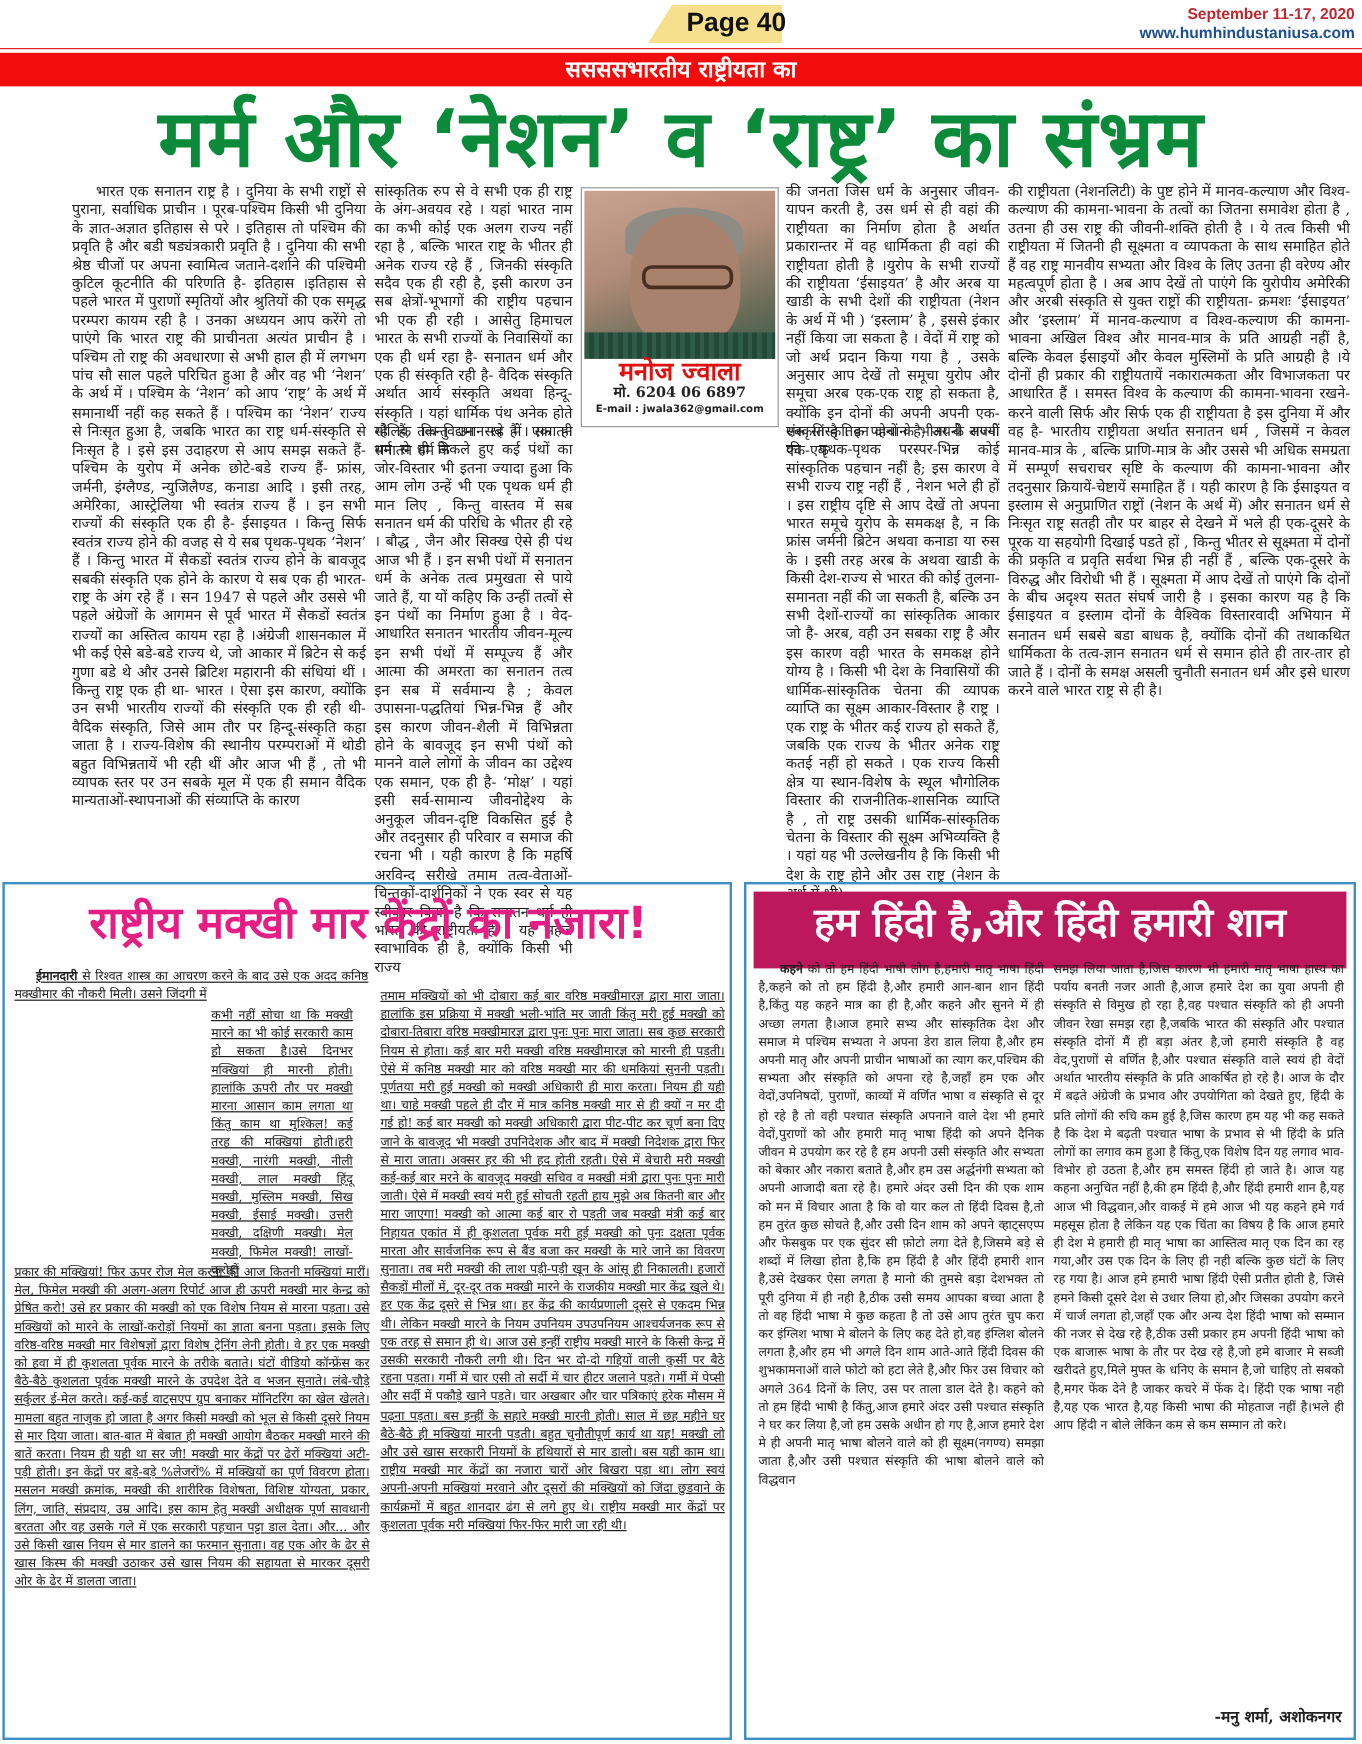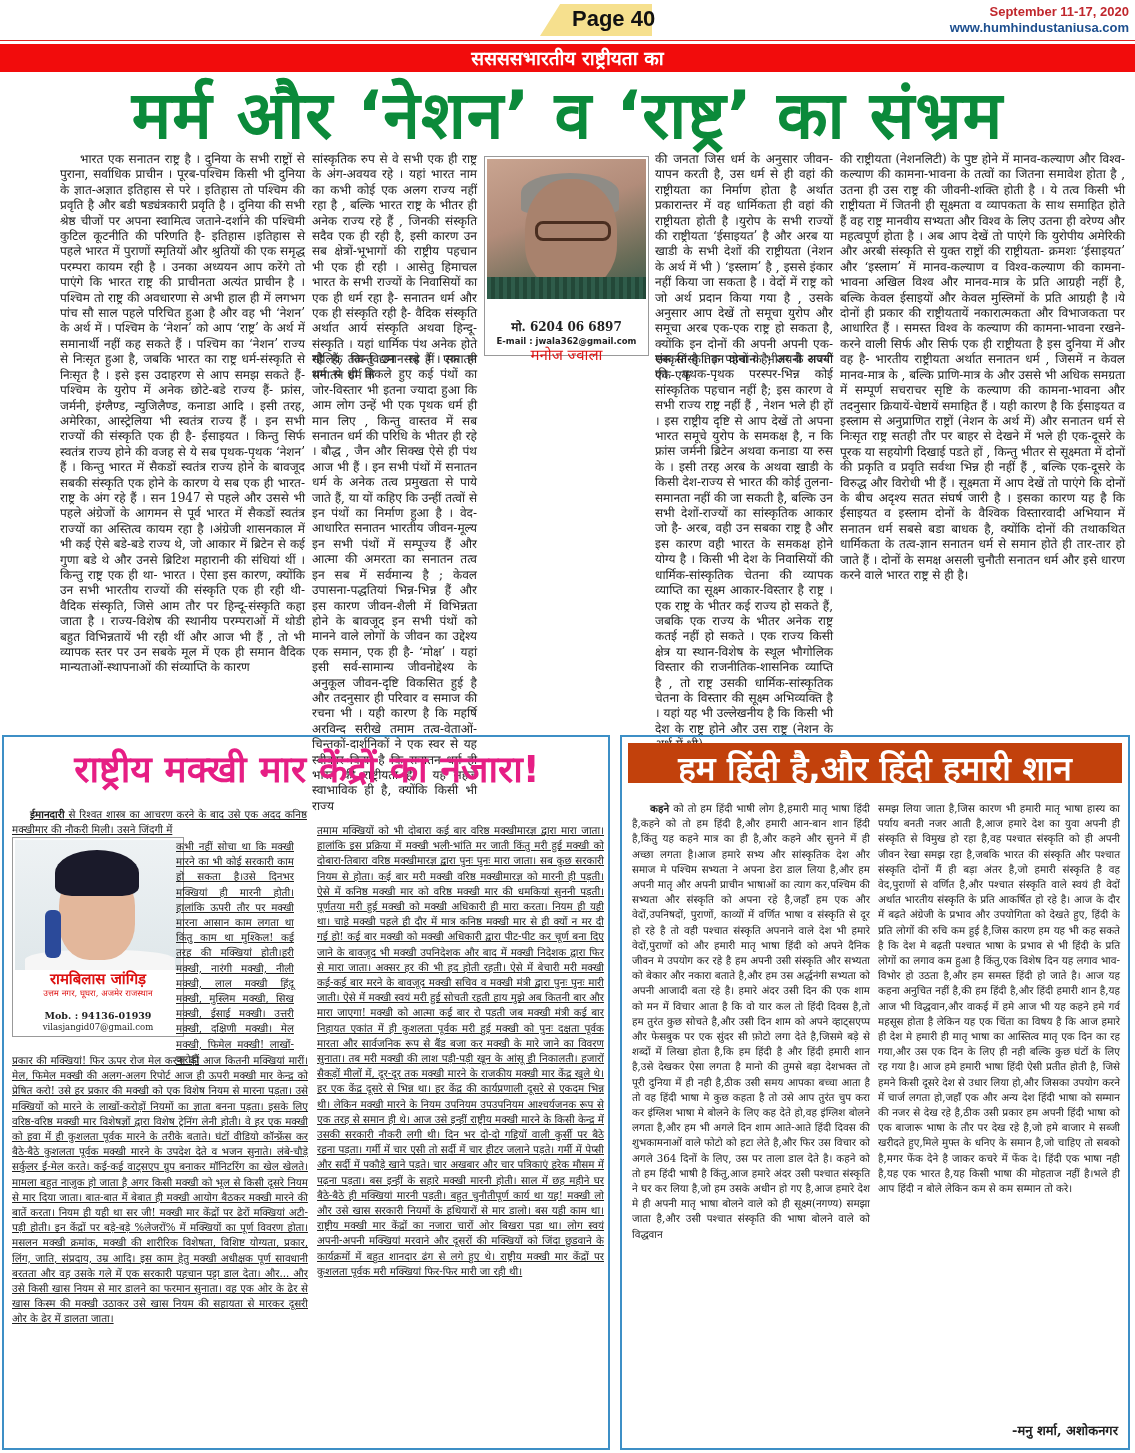--- a/index.html
+++ b/index.html
@@ -30,21 +30,21 @@
   .c2 { left: 312px; top: 152px; width: 165px; }
   .c3 { left: 655px; top: 152px; width: 178px; }
   .c4 { left: 840px; top: 152px; width: 285px; }
 
   .author-box { position: absolute; left: 484px; top: 156px; width: 165px; height: 200px; border: 1px solid #999; background: #fff; }
   .author-photo { position: absolute; left: 2px; top: 2px; width: 159px; height: 140px; background: linear-gradient(160deg,#c9a490 0%,#b28c7a 40%,#6a6d58 75%,#3a5a4c 100%); overflow: hidden; }
   .author-photo .face { position: absolute; left: 38px; top: 20px; width: 92px; height: 110px; border-radius: 46% 46% 40% 40%; background: #a8826d; }
   .author-photo .hair { position: absolute; left: 34px; top: 14px; width: 98px; height: 40px; border-radius: 50% 50% 10% 10%; background: #8f8c86; }
   .author-photo .glasses { position: absolute; left: 48px; top: 62px; width: 76px; height: 20px; border: 3px solid #4a2e20; border-radius: 8px; }
   .author-photo .shirt { position: absolute; left: 0; top: 118px; width: 159px; height: 30px; background: repeating-linear-gradient(90deg,#2f5c4a 0 4px,#234838 4px 8px); }
-  .author-name { position: absolute; left: 0; top: 144px; width: 163px; text-align: center; color: #d11; font-weight: normal; font-size: 15px; line-height: 18px; margin-top: 45px; }
+  .author-name { position: absolute; left: 0; top: 144px; width: 163px; text-align: center; color: #d11; font-weight: bold; font-size: 21px; line-height: 18px; }
   .author-phone { position: absolute; left: 0; top: 162px; width: 163px; text-align: center; font-weight: bold; font-size: 12px; line-height: 16px; }
   .author-email { position: absolute; left: 0; top: 179px; width: 163px; text-align: center; font-size: 8.5px; font-weight: bold; font-family: "DejaVu Sans", sans-serif; }
 
   
   .box-left { position: absolute; left: 2px; top: 735px; width: 608px; height: 715px; border: 2px solid #3d8fc6; }
   .box-left-title { position: absolute; left: 8px; top: 8px; width: 590px; text-align: center; color: #e61e84; font-family: "DejaVu Sans", sans-serif; font-weight: bold; font-size: 37px; line-height: 50px; }
   .bl-col { position: absolute; font-size: 10.3px; line-height: 15.2px; text-align: justify; color: #1d1d1d; text-decoration: underline; }
   .bl-col p { text-indent: 18px; }
   .reporter-box { position: absolute; left: 8px; top: 100px; width: 172px; height: 200px; border: 1px solid #999; }
   .reporter-photo { position: absolute; left: 2px; top: 2px; width: 166px; height: 130px; background: linear-gradient(180deg,#eef2f4,#dfe7ea); overflow: hidden; }
@@ -52,21 +52,21 @@
   .reporter-photo .face { position: absolute; left: 44px; top: 30px; width: 76px; height: 90px; border-radius: 40%; background: #e3b79b; }
   .reporter-photo .phone { position: absolute; left: 30px; top: 70px; width: 16px; height: 48px; border-radius: 6px; background: #2b4a9a; }
   .reporter-photo .shirt { position: absolute; left: 10px; top: 110px; width: 150px; height: 24px; background: #f6f6f6; border-radius: 40% 40% 0 0; }
   .reporter-name { position: absolute; left: 0; top: 132px; width: 170px; text-align: center; color: #d11; font-weight: bold; font-size: 15px; line-height: 18px; }
   .reporter-addr { position: absolute; left: 0; top: 150px; width: 170px; text-align: center; color: #d11; font-size: 8.5px; line-height: 11px; }
   .reporter-phone { position: absolute; left: 0; top: 172px; width: 170px; text-align: center; font-size: 9.5px; font-weight: bold; }
   .reporter-email { position: absolute; left: 0; top: 184px; width: 170px; text-align: center; font-size: 8.5px; }
 
   
   .box-right { position: absolute; left: 620px; top: 735px; width: 510px; height: 715px; border: 2px solid #3d8fc6; }
-  .box-right-title { position: absolute; left: 6px; top: 6px; width: 494px; height: 40px; background: #c2410c; color: #fff; text-align: center; font-family: "DejaVu Sans", sans-serif; font-weight: bold; font-size: 33px; line-height: 52px; }
+  .box-right-title { position: absolute; left: 6px; top: 6px; width: 494px; height: 64px; background: #be185d; color: #fff; text-align: center; font-family: "DejaVu Sans", sans-serif; font-weight: bold; font-size: 33px; line-height: 52px; }
   .br-col { position: absolute; font-size: 10.3px; line-height: 15.2px; text-align: justify; color: #1d1d1d; }
   .br-col p { text-indent: 18px; }
   .br1 { left: 10px; top: 64px; width: 238px; }
   .br2 { left: 256px; top: 64px; width: 242px; }
   .br-sign { position: absolute; right: 10px; top: 684px; font-weight: bold; font-size: 13px; }
   b.lead { font-weight: bold; }
 </style>
 </head>
 <body>
 
@@ -119,32 +119,20 @@
 
 <div class="col c4">
     <p style="text-indent:0">की राष्ट्रीयता (नेशनलिटी) के पुष्ट होने में मानव-कल्याण और विश्व-कल्याण की कामना-भावना के तत्वों का जितना समावेश होता है , उतना ही उस राष्ट्र की जीवनी-शक्ति होती है । ये तत्व किसी भी राष्ट्रीयता में जितनी ही सूक्ष्मता व व्यापकता के साथ समाहित होते हैं वह राष्ट्र मानवीय सभ्यता और विश्व के लिए उतना ही वरेण्य और महत्वपूर्ण होता है । अब आप देखें तो पाएंगे कि युरोपीय अमेरिकी और अरबी संस्कृति से युक्त राष्ट्रों की राष्ट्रीयता- क्रमशः ‘ईसाइयत’ और ‘इस्लाम’ में मानव-कल्याण व विश्व-कल्याण की कामना-भावना अखिल विश्व और मानव-मात्र के प्रति आग्रही नहीं है, बल्कि केवल ईसाइयों और केवल मुस्लिमों के प्रति आग्रही है ।ये दोनों ही प्रकार की राष्ट्रीयतायें नकारात्मकता और विभाजकता पर आधारित हैं । समस्त विश्व के कल्याण की कामना-भावना रखने-करने वाली सिर्फ और सिर्फ एक ही राष्ट्रीयता है इस दुनिया में और वह है- भारतीय राष्ट्रीयता अर्थात सनातन धर्म , जिसमें न केवल मानव-मात्र के , बल्कि प्राणि-मात्र के और उससे भी अधिक समग्रता में सम्पूर्ण सचराचर सृष्टि के कल्याण की कामना-भावना और तदनुसार क्रियायें-चेष्टायें समाहित हैं । यही कारण है कि ईसाइयत व इस्लाम से अनुप्राणित राष्ट्रों (नेशन के अर्थ में) और सनातन धर्म से निःसृत राष्ट्र सतही तौर पर बाहर से देखने में भले ही एक-दूसरे के पूरक या सहयोगी दिखाई पडते हों , किन्तु भीतर से सूक्ष्मता में दोनों की प्रकृति व प्रवृति सर्वथा भिन्न ही नहीं हैं , बल्कि एक-दूसरे के विरुद्ध और विरोधी भी हैं । सूक्ष्मता में आप देखें तो पाएंगे कि दोनों के बीच अदृश्य सतत संघर्ष जारी है । इसका कारण यह है कि ईसाइयत व इस्लाम दोनों के वैश्विक विस्तारवादी अभियान में सनातन धर्म सबसे बडा बाधक है, क्योंकि दोनों की तथाकथित धार्मिकता के तत्व-ज्ञान सनातन धर्म से समान होते ही तार-तार हो जाते हैं । दोनों के समक्ष असली चुनौती सनातन धर्म और इसे धारण करने वाले भारत राष्ट्र से ही है।</p>
   </div>
 
 <div class="box-left">
   <div class="box-left-title">राष्ट्रीय मक्खी मार केंद्रों का नजारा!</div>
   <div class="bl-col" style="left:8px;top:70px;width:295px;">
     <p><b class="lead">ईमानदारी</b><span> से रिश्वत शास्त्र का आचरण करने के बाद उसे एक अदद कनिष्ठ मक्खीमार की नौकरी मिली। उसने जिंदगी में</span></p>
   </div>
-  <div class="reporter-box">
-    <div class="reporter-photo">
-      <div class="shirt"></div>
-        <div class="face"></div>
-        <div class="hair"></div>
-        <div class="phone"></div>
-    </div>
-    <div class="reporter-name">रामबिलास जांगिड़</div>
-    <div class="reporter-addr">उत्तम नगर, घूघरा, अजमेर राजस्थान</div>
-    <div class="reporter-phone">Mob. : 94136-01939</div>
-    <div class="reporter-email">vilasjangid07@gmail.com</div>
-  </div>
   <div class="bl-col" style="left:172px;top:102px;width:118px;">
     <p style="text-indent:0">कभी नहीं सोचा था कि मक्खी मारने का भी कोई सरकारी काम हो सकता है।उसे दिनभर मक्खियां ही मारनी होती। हालांकि ऊपरी तौर पर मक्खी मारना आसान काम लगता था किंतु काम था मुश्किल! कई तरह की मक्खियां होती।हरी मक्खी, नारंगी मक्खी, नीली मक्खी, लाल मक्खी   हिंदू मक्खी, मुस्लिम मक्खी, सिख मक्खी, ईसाई मक्खी। उत्तरी मक्खी, दक्षिणी मक्खी। मेल मक्खी, फिमेल मक्खी! लाखों-करोड़ों</p>
   </div>
   <div class="bl-col" style="left:8px;top:316px;width:296px;">
     <p style="text-indent:0">प्रकार की मक्खियां! फिर ऊपर रोज मेल करना की आज कितनी मक्खियां मारीं। मेल, फिमेल मक्खी की अलग-अलग रिपोर्ट आज ही ऊपरी मक्खी मार केन्द्र को प्रेषित करो! उसे हर प्रकार की मक्खी को एक विशेष नियम से मारना पड़ता। उसे मक्खियों को मारने के लाखों-करोड़ों नियमों का ज्ञाता बनना पड़ता। इसके लिए वरिष्ठ-वरिष्ठ मक्खी मार विशेषज्ञों द्वारा विशेष ट्रेनिंग लेनी होती। वे हर एक मक्खी को हवा में ही कुशलता पूर्वक मारने के तरीके बताते। घंटों वीडियो कॉन्फ्रेंस कर बैठे-बैठे कुशलता पूर्वक मक्खी मारने के उपदेश देते व भजन सुनाते। लंबे-चौड़े सर्कुलर ई-मेल करते। कई-कई वाट्सएप ग्रुप बनाकर मॉनिटरिंग का खेल खेलते। मामला बहुत नाजुक हो जाता है अगर किसी मक्खी को भूल से किसी दूसरे नियम से मार दिया जाता। बात-बात में बेबात ही मक्खी आयोग बैठकर मक्खी मारने की बातें करता। नियम ही यही था सर जी! मक्खी मार केंद्रों पर ढेरों मक्खियां अटी-पड़ी होती। इन केंद्रों पर बड़े-बड़े %लेजरों% में मक्खियों का पूर्ण विवरण होता। मसलन मक्खी क्रमांक, मक्खी की शारीरिक विशेषता, विशिष्ट योग्यता, प्रकार, लिंग, जाति, संप्रदाय, उम्र आदि। इस काम हेतु मक्खी अधीक्षक पूर्ण सावधानी बरतता और वह उसके गले में एक सरकारी पहचान पट्टा डाल देता। और... और उसे किसी खास नियम से मार डालने का फरमान सुनाता। वह एक ओर के ढेर से खास किस्म की मक्खी उठाकर उसे खास नियम की सहायता से मारकर दूसरी ओर के ढेर में डालता जाता।</p>
   </div>
   <div class="bl-col" style="left:313px;top:86px;width:287px;">
     <p style="text-indent:0">तमाम मक्खियों को भी दोबारा कई बार वरिष्ठ मक्खीमारज्ञ द्वारा मारा जाता। हालांकि इस प्रक्रिया में मक्खी भली-भांति मर जाती किंतु मरी हुई मक्खी को दोबारा-तिबारा वरिष्ठ मक्खीमारज्ञ द्वारा पुनः पुनः मारा जाता। सब कुछ सरकारी नियम से होता। कई बार मरी मक्खी वरिष्ठ मक्खीमारज्ञ को मारनी ही पड़ती। ऐसे में कनिष्ठ मक्खी मार को वरिष्ठ मक्खी मार की धमकियां सुननी पड़ती। पूर्णतया मरी हुई मक्खी को मक्खी अधिकारी ही मारा करता। नियम ही यही था। चाहे मक्खी पहले ही दौर में मात्र कनिष्ठ मक्खी मार से ही क्यों न मर दी गई हो! कई बार मक्खी को मक्खी अधिकारी द्वारा पीट-पीट कर चूर्ण बना दिए जाने के बावजूद भी मक्खी उपनिदेशक और बाद में मक्खी निदेशक द्वारा फिर से मारा जाता। अक्सर हर की भी हद होती रहती। ऐसे में बेचारी मरी मक्खी कई-कई बार मरने के बावजूद मक्खी सचिव व मक्खी मंत्री द्वारा पुनः पुनः मारी जाती। ऐसे में मक्खी स्वयं मरी हुई सोचती रहती हाय मुझे अब कितनी बार और मारा जाएगा! मक्खी को आत्मा कई बार रो पड़ती जब मक्खी मंत्री कई बार निहायत एकांत में ही कुशलता पूर्वक मरी हुई मक्खी को पुनः दक्षता पूर्वक मारता और सार्वजनिक रूप से बैंड बजा कर मक्खी के मारे जाने का विवरण सुनाता। तब मरी मक्खी की लाश पड़ी-पड़ी खून के आंसू ही निकालती। हजारों सैकड़ों मीलों में, दूर-दूर तक मक्खी मारने के राजकीय मक्खी मार केंद्र खुले थे। हर एक केंद्र दूसरे से भिन्न था। हर केंद्र की कार्यप्रणाली दूसरे से एकदम भिन्न थी। लेकिन मक्खी मारने के नियम उपनियम उपउपनियम आश्चर्यजनक रूप से एक तरह से समान ही थे। आज उसे इन्हीं राष्ट्रीय मक्खी मारने के किसी केन्द्र में उसकी सरकारी नौकरी लगी थी। दिन भर दो-दो गद्दियों वाली कुर्सी पर बैठे रहना पड़ता। गर्मी में चार एसी तो सर्दी में चार हीटर जलाने पड़ते। गर्मी में पेप्सी और सर्दी में पकौड़े खाने पड़ते। चार अखबार और चार पत्रिकाएं हरेक मौसम में पढ़ना पड़ता। बस इन्हीं के सहारे मक्खी मारनी होती। साल में छह महीने घर बैठे-बैठे ही मक्खियां मारनी पड़ती। बहुत चुनौतीपूर्ण कार्य था यह! मक्खी लो और उसे खास सरकारी नियमों के हथियारों से मार डालो। बस यही काम था। राष्ट्रीय मक्खी मार केंद्रों का नजारा चारों ओर बिखरा पड़ा था। लोग स्वयं अपनी-अपनी मक्खियां मरवाने और दूसरों की मक्खियों को जिंदा छुड़वाने के कार्यक्रमों में बहुत शानदार ढंग से लगे हुए थे। राष्ट्रीय मक्खी मार केंद्रों पर कुशलता पूर्वक मरी मक्खियां फिर-फिर मारी जा रही थी।</p>
   </div>
 </div>

